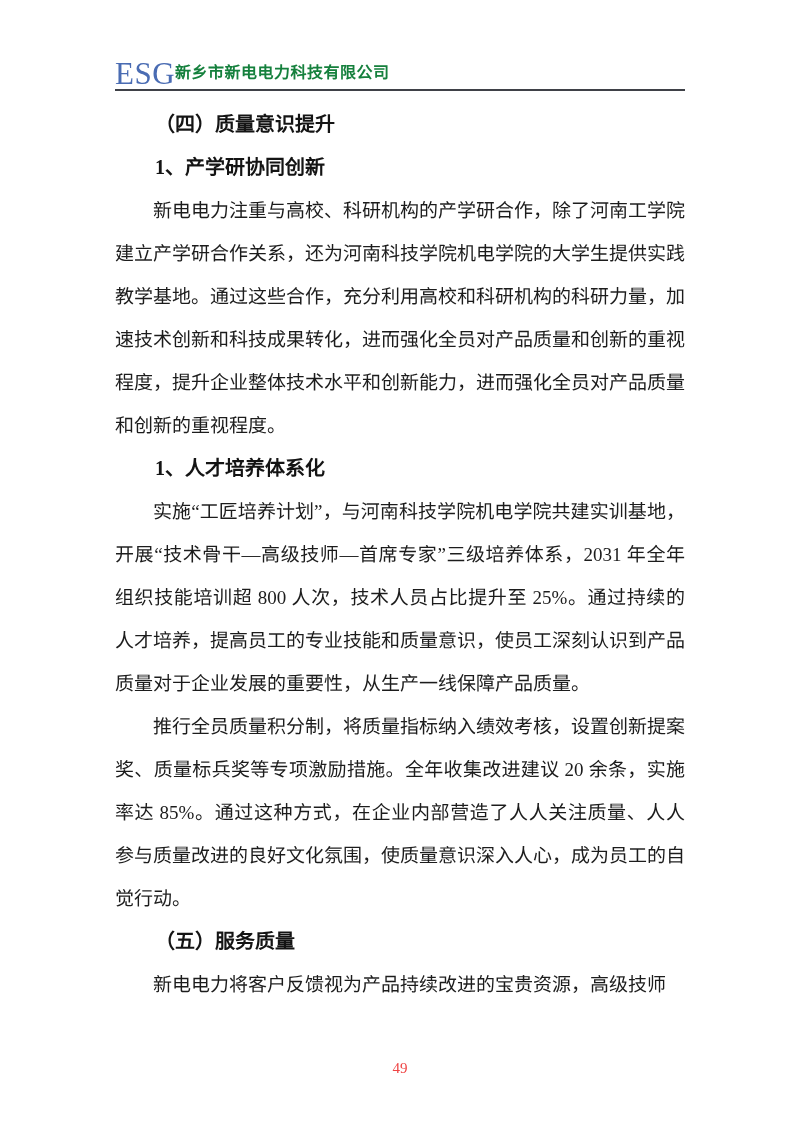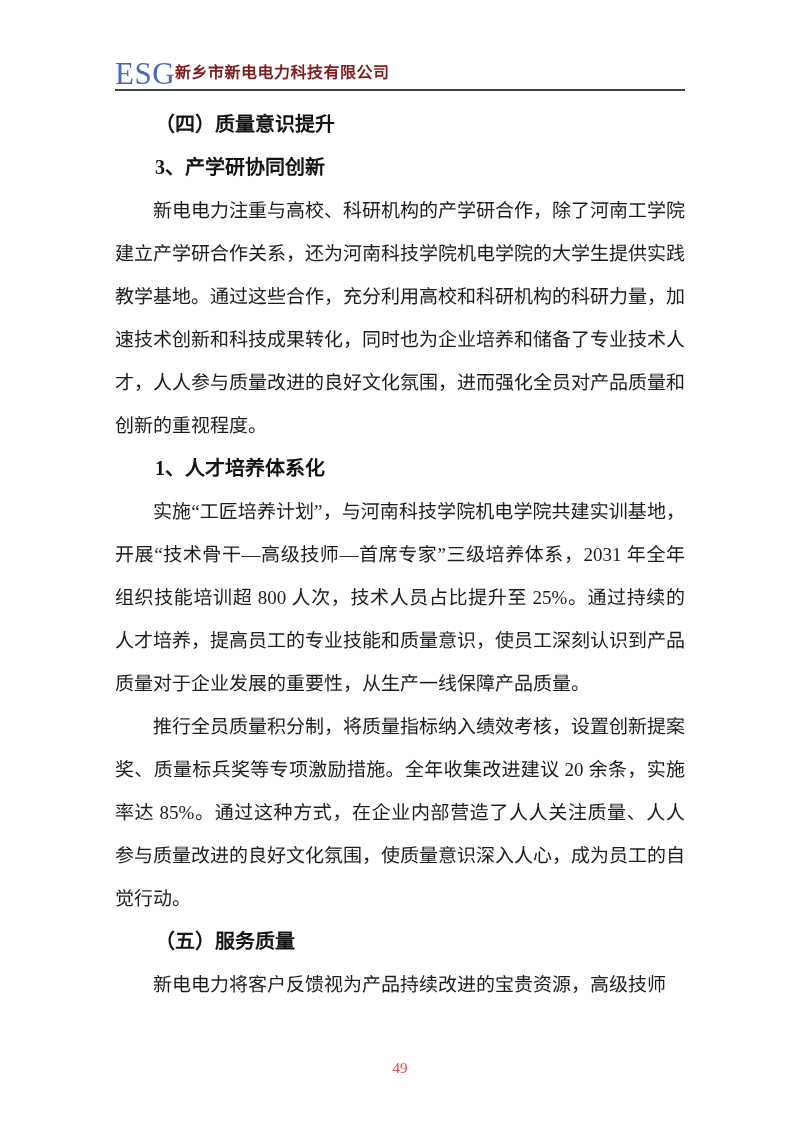--- a/index.html
+++ b/index.html
@@ -32,21 +32,21 @@
     font-family: "Liberation Serif", serif;
     font-size: 31px;
     line-height: 0.95;
     color: #4a6cb3;
     letter-spacing: 0.5px;
   }
   .company {
     font-family: "Liberation Sans", sans-serif;
     font-size: 16px;
     font-weight: 600;
-    color: #7f1d1d;
+    color: #15803d;
     padding-bottom: 5px;
     letter-spacing: 0.5px;
   }
   
   .doc-body {
     margin-top: 12px;
     font-size: 19px;
   }
   .h-section, .h-sub {
     margin: 0;
@@ -85,22 +85,22 @@
 
 <div class="page">
 
   <div class="header">
     <span class="logo">ESG</span>
     <span class="company">新乡市新电电力科技有限公司</span>
   </div>
 
   <div class="doc-body">
     <h2 class="h-section">（四）质量意识提升</h2>
-    <h3 class="h-sub">3、产学研协同创新</h3>
-    <p class="para">新电电力注重与高校、科研机构的产学研合作，除了河南工学院建立产学研合作关系，还为河南科技学院机电学院的大学生提供实践教学基地。通过这些合作，充分利用高校和科研机构的科研力量，加速技术创新和科技成果转化，同时也为企业培养和储备了专业技术人才，人人参与质量改进的良好文化氛围，进而强化全员对产品质量和创新的重视程度。</p>
+    <h3 class="h-sub">1、产学研协同创新</h3>
+    <p class="para">新电电力注重与高校、科研机构的产学研合作，除了河南工学院建立产学研合作关系，还为河南科技学院机电学院的大学生提供实践教学基地。通过这些合作，充分利用高校和科研机构的科研力量，加速技术创新和科技成果转化，进而强化全员对产品质量和创新的重视程度，提升企业整体技术水平和创新能力，进而强化全员对产品质量和创新的重视程度。</p>
     <h3 class="h-sub">1、人才培养体系化</h3>
     <p class="para">实施“工匠培养计划”，与河南科技学院机电学院共建实训基地，开展“技术骨干—高级技师—首席专家”三级培养体系，2031 年全年组织技能培训超 800 人次，技术人员占比提升至 25%。通过持续的人才培养，提高员工的专业技能和质量意识，使员工深刻认识到产品质量对于企业发展的重要性，从生产一线保障产品质量。</p>
     <p class="para">推行全员质量积分制，将质量指标纳入绩效考核，设置创新提案奖、质量标兵奖等专项激励措施。全年收集改进建议 20 余条，实施率达 85%。通过这种方式，在企业内部营造了人人关注质量、人人参与质量改进的良好文化氛围，使质量意识深入人心，成为员工的自觉行动。</p>
     <h2 class="h-section">（五）服务质量</h2>
     <p class="para">新电电力将客户反馈视为产品持续改进的宝贵资源，高级技师</p>
   </div>
 
   <div class="footer">
     <span class="page-number">49</span>
   </div>

